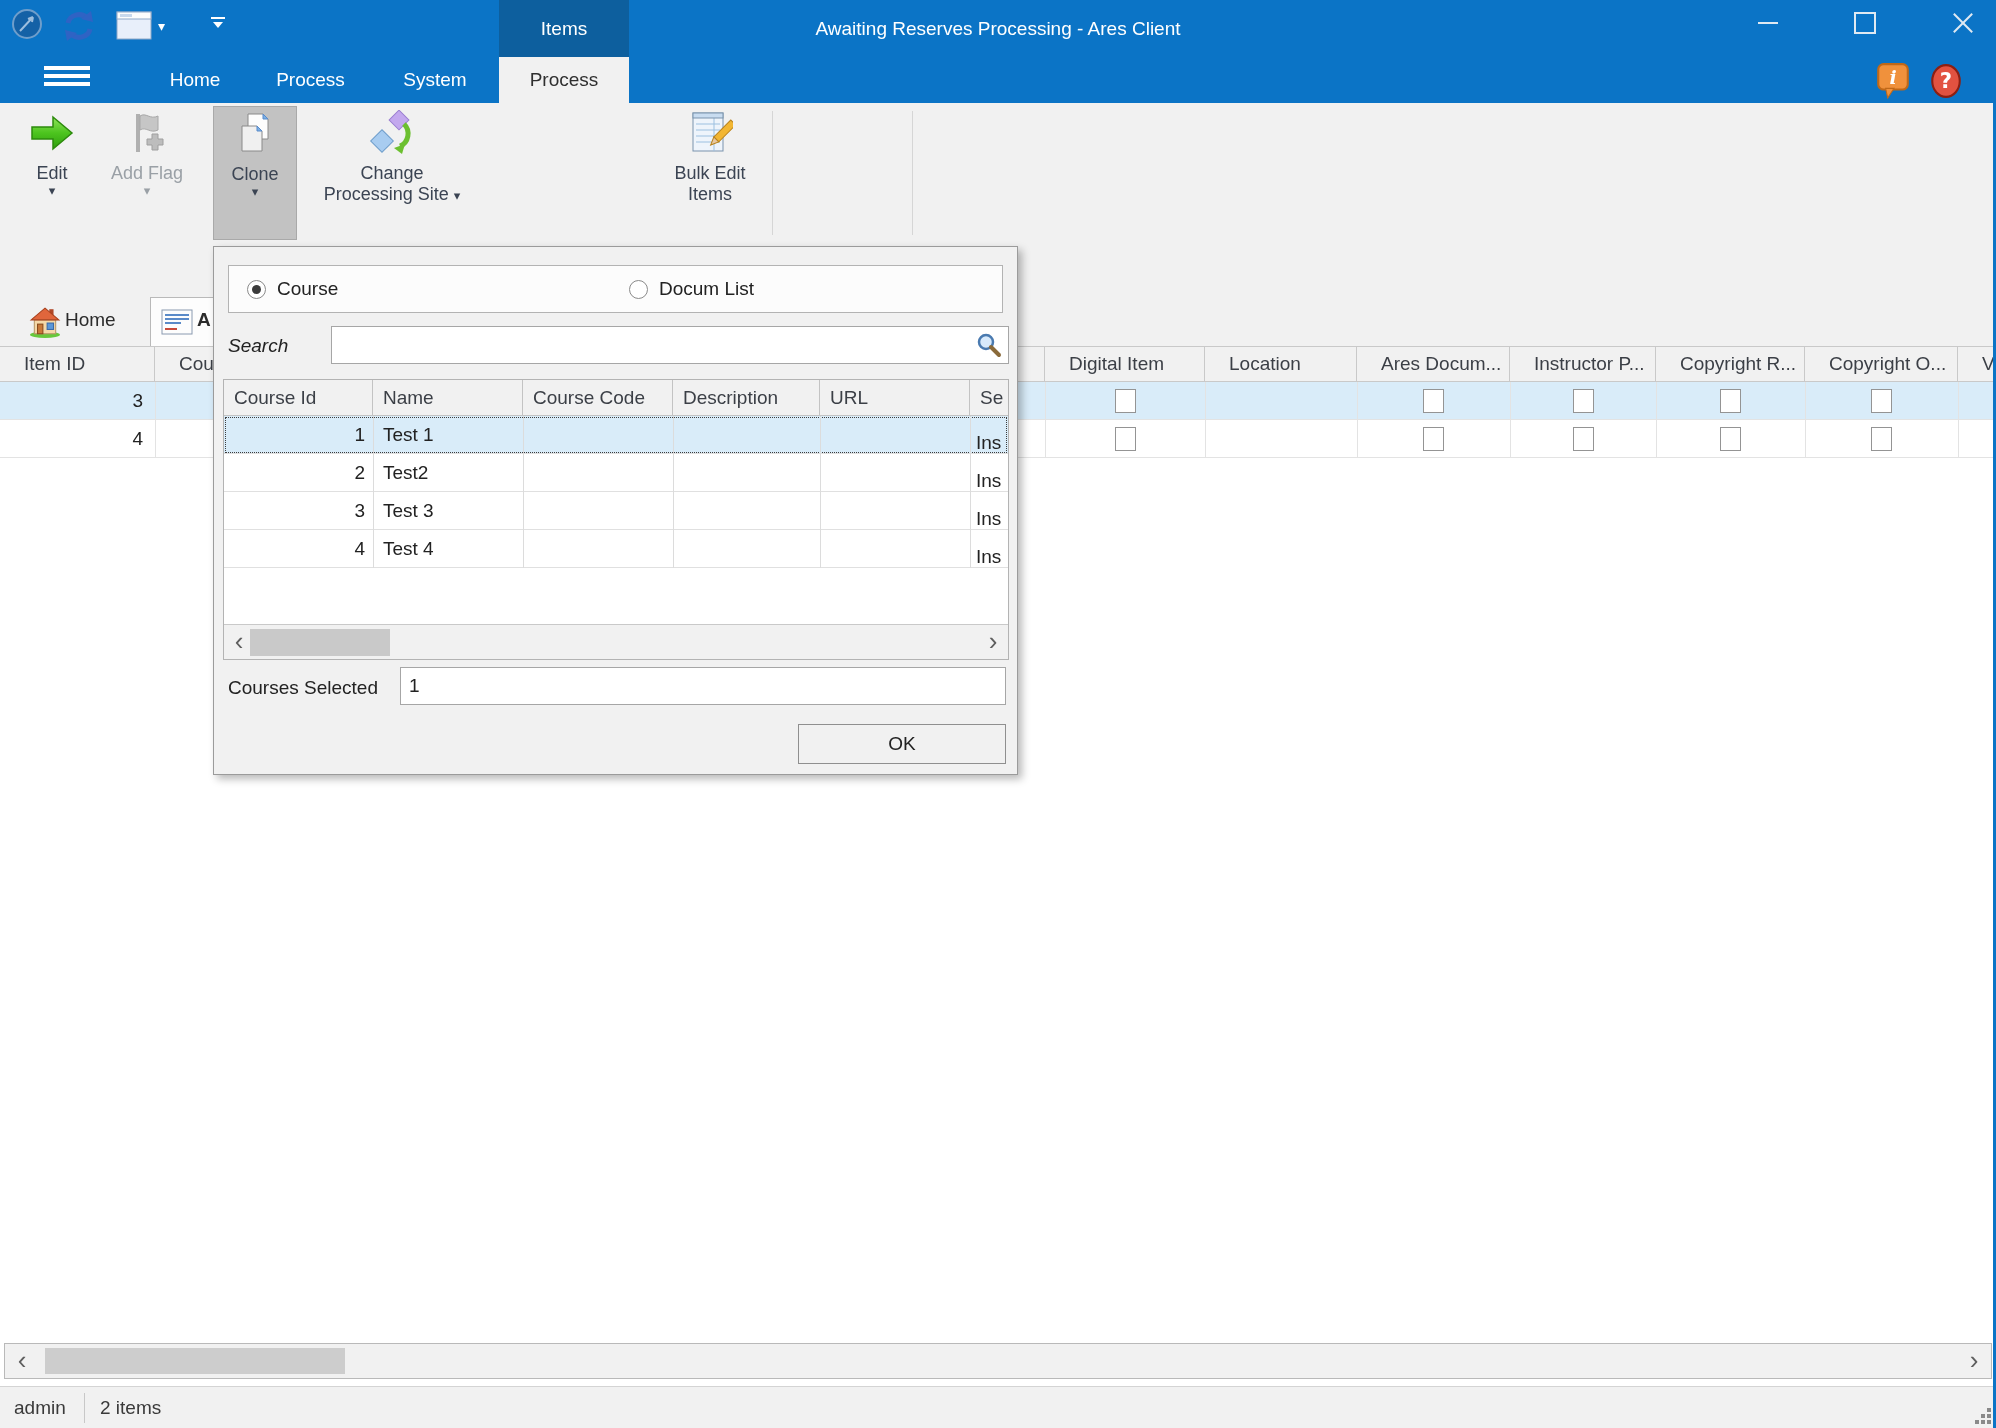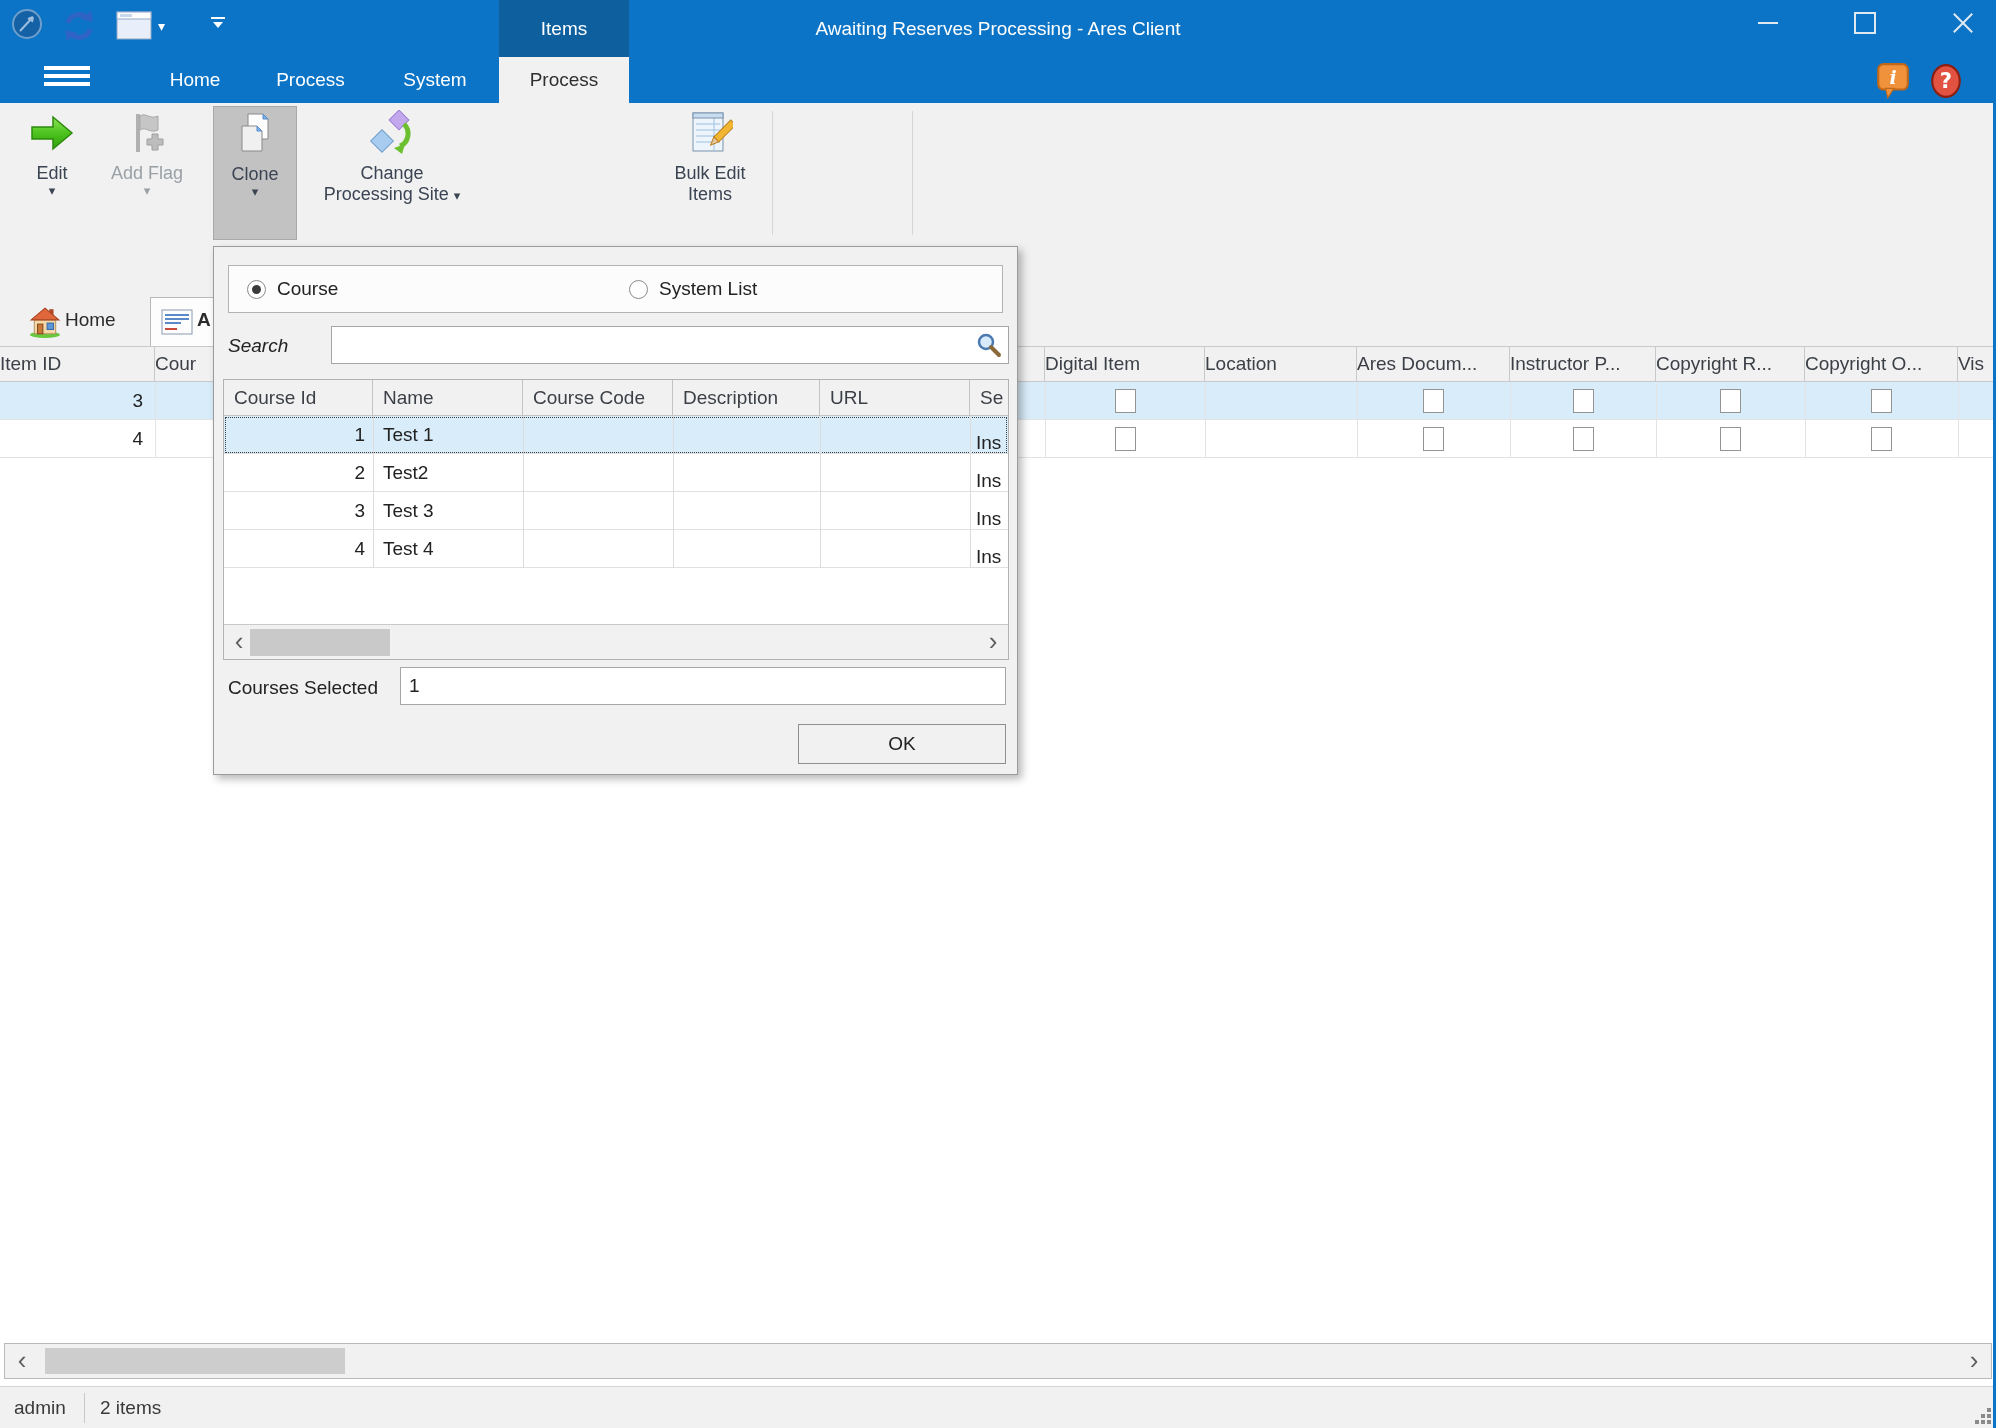--- a/index.html
+++ b/index.html
@@ -42,21 +42,21 @@
   
   .docarea{position:absolute;left:0;top:242px;width:1996px;height:104px;background:#f1f1f1;}
   .home-tab{position:absolute;left:13px;top:57px;width:130px;height:47px;font-size:19px;color:#2b2b2b;}
   .home-tab .lbl{position:absolute;left:52px;top:10px;}
   .doc-tab2{position:absolute;left:150px;top:55px;width:220px;height:49px;background:#fdfdfd;
             border:1px solid #b9b9b9;border-bottom:none;font-size:19px;color:#2b2b2b;overflow:hidden;}
   .doc-tab2 .lbl{position:absolute;left:46px;top:11px;font-weight:bold;}
   .gridhead{position:absolute;left:0;top:346px;width:1996px;height:36px;background:#f1f1f1;
             border-top:1px solid #c9c9c9;border-bottom:1px solid #c9c9c9;box-sizing:border-box;}
   .gh{position:absolute;top:0;height:34px;line-height:34px;font-size:19px;color:#3b3f46;
-      padding-left:0;box-sizing:border-box;overflow:hidden;white-space:nowrap;border-right:1px solid #c9c9c9;}
+      padding-left:24px;box-sizing:border-box;overflow:hidden;white-space:nowrap;border-right:1px solid #c9c9c9;}
   .grow{position:absolute;left:0;width:1996px;height:38px;border-bottom:1px solid #e3e3e3;box-sizing:border-box;}
   .grow.sel{background:#d9ecf9;}
   .gdiv{position:absolute;top:0;width:1px;height:38px;background:#e3e3e3;}
   .cellnum{position:absolute;top:0;height:38px;line-height:38px;font-size:19px;color:#222;text-align:right;}
   .checkbox{position:absolute;top:7px;width:21px;height:24px;background:#fff;border:1px solid #949494;box-sizing:border-box;}
   
   .hscroll{position:absolute;left:4px;top:1343px;width:1988px;height:36px;background:#f1f1f1;
            border:1px solid #b9b9b9;box-sizing:border-box;}
   .scroll-arrow{position:absolute;top:0;height:34px;line-height:32px;font-size:26px;color:#5f5f5f;width:30px;text-align:center;}
   .hthumb{position:absolute;top:4px;height:26px;background:#cdcdcd;}
@@ -349,21 +349,21 @@
   </div>
 
   <div class="blue-edge"></div>
 
   <div class="popup">
 
     <div class="groupbox">
       <span class="radio checked" style="left:18px;"></span>
       <span class="radio-lbl" style="left:48px;">Course</span>
       <span class="radio" style="left:400px;"></span>
-      <span class="radio-lbl" style="left:430px;">System List</span>
+      <span class="radio-lbl" style="left:430px;">Docum List</span>
     </div>
 
     <span class="plabel" style="left:14px;top:88px;font-style:italic;">Search</span>
     <input class="pinput" style="left: 117px; top: 79px; width: 678px; height: 38px; padding-right: 40px;" type="text">
     <span class="abs" style="left:762px;top:85px;">
       <svg width="26" height="26" viewBox="0 0 26 26">
         <circle cx="10" cy="10" r="7" fill="#d8eafc" stroke="#4a7ab0" stroke-width="2.5"></circle>
         <path d="M15 15 L23 23" stroke="#8a6a3a" stroke-width="4" stroke-linecap="round"></path>
       </svg>
     </span>

